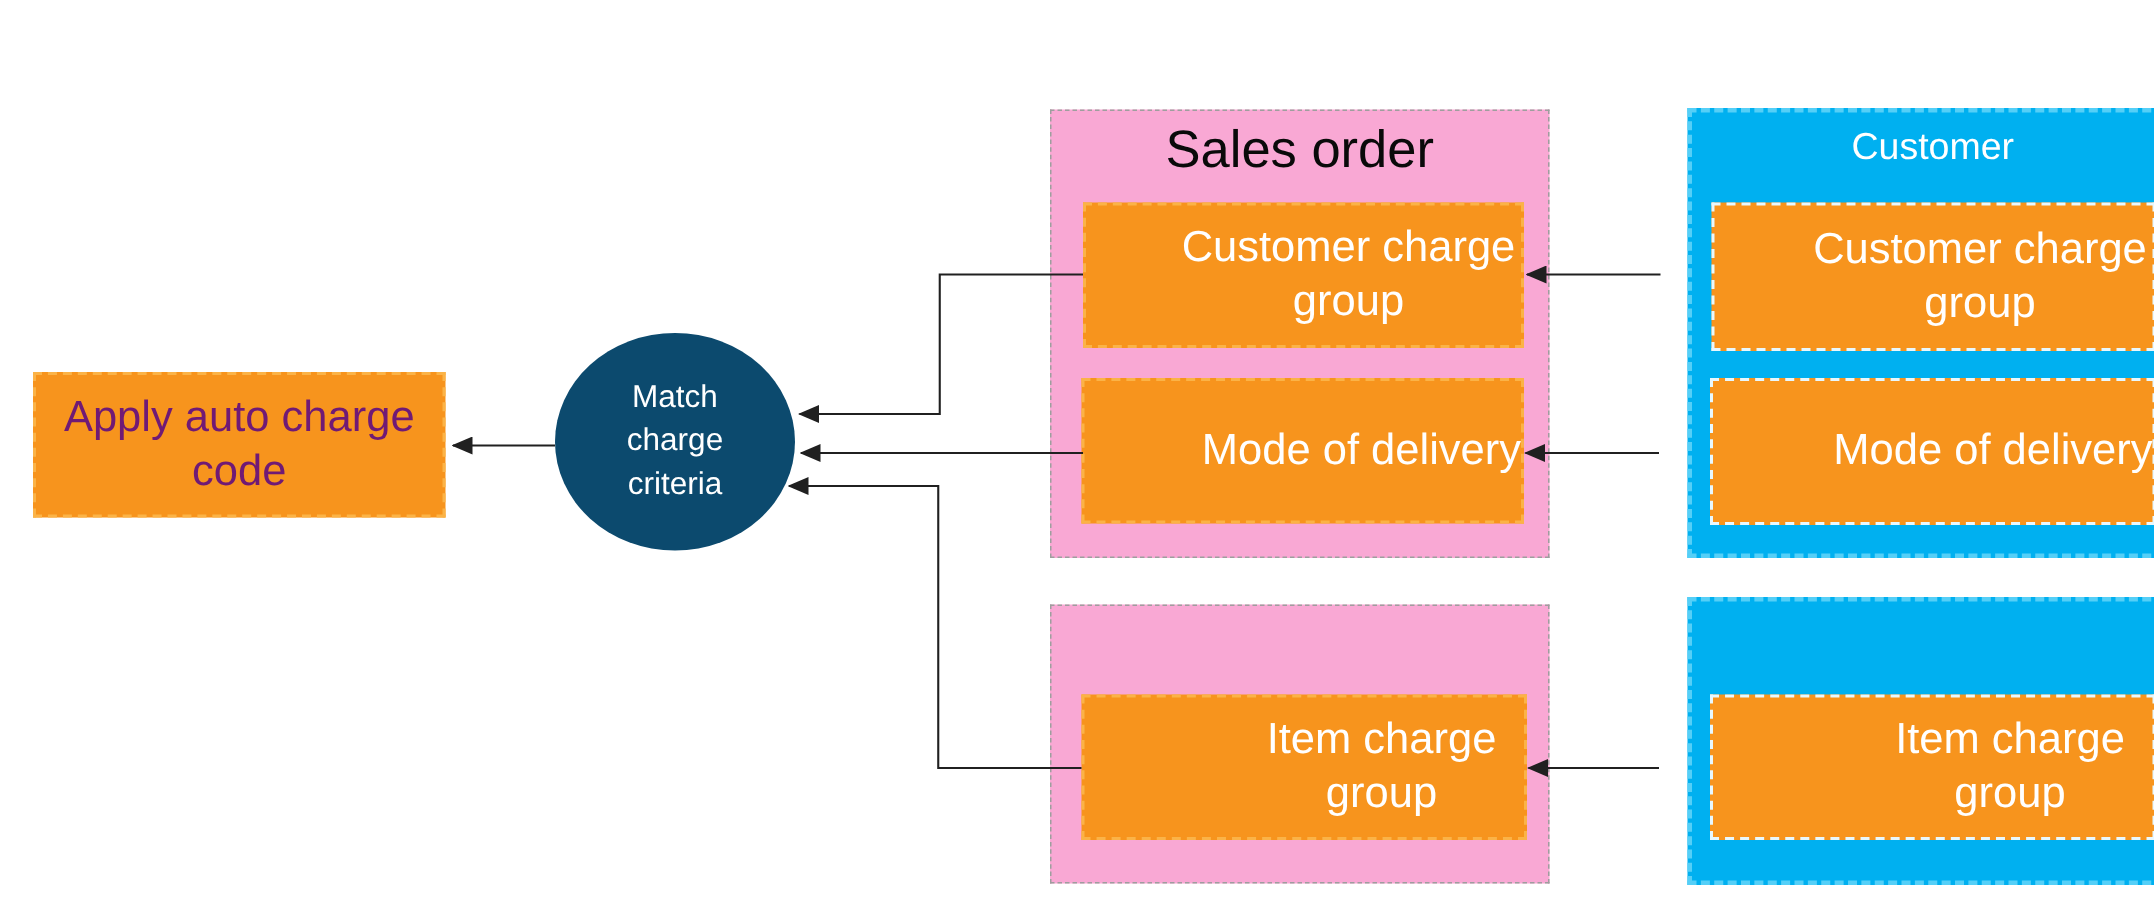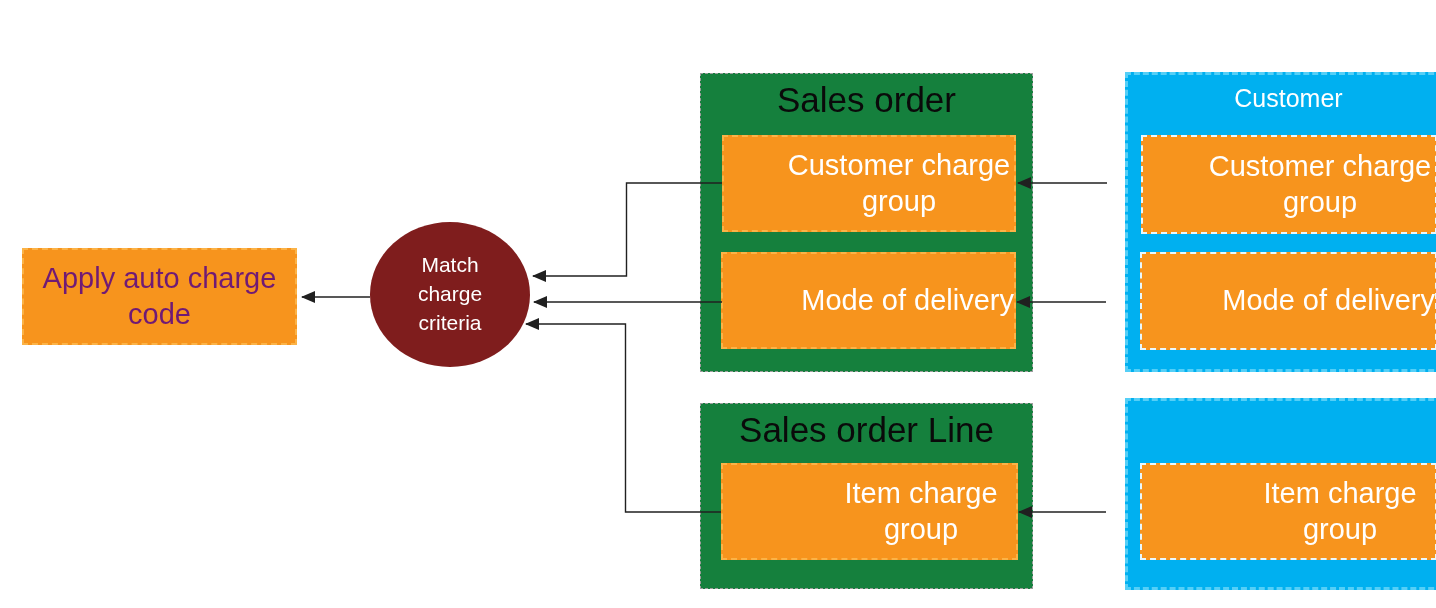--- a/index.html
+++ b/index.html
@@ -54,33 +54,33 @@
     text-align: center;
     font-size: 29px; line-height: 1.22;
     z-index: 2;
   }
 
   
   .node.match {
     position: absolute;
     left: 370px; top: 222px;
     width: 160px; height: 145px;
-    background: #7f1d1d;
+    background: #0c4a6e;
     border-radius: 50%;
     color: #ffffff;
     display: flex; align-items: center; justify-content: center;
     text-align: center;
     font-size: 21px; line-height: 1.38;
     z-index: 2;
   }
   .node.match .lbl { display: inline-block; max-width: 110px; }
 
   
   .group { position: absolute; box-sizing: border-box; z-index: 1; }
-  .group.gray { border: 1px dashed #9E9E9E; background: #15803d; }
+  .group.gray { border: 1px dashed #9E9E9E; background: #f9a8d4; }
   .group.cyan { border: 3px dashed #55CFF7; background: #00B0F0; margin-left: 32px; }
 
   .gtitle {
     position: absolute;
     left: 0; right: 0;
     text-align: center;
     white-space: nowrap;
   }
   .gtitle.dark { top: 6px; color: #0a0a0a; font-size: 35px; }
   .gtitle.light { top: 9px; color: #ffffff; font-size: 25px; }
@@ -124,21 +124,20 @@
     <div class="gtitle light">Customer</div>
     <div class="box incyan b1 w230">
       <span class="lbl">Customer charge group</span>
     </div>
     <div class="box incyan b2">
       <span class="lbl">Mode of delivery</span>
     </div>
   </div>
 
   <div class="group gray sales-order-line">
-    <div class="gtitle dark">Sales order Line</div>
     <div class="box b1 w190">
       <span class="lbl">Item charge group</span>
     </div>
   </div>
 
   <div class="group cyan item">
     <div class="box incyan b1 w190">
       <span class="lbl">Item charge group</span>
     </div>
   </div>

